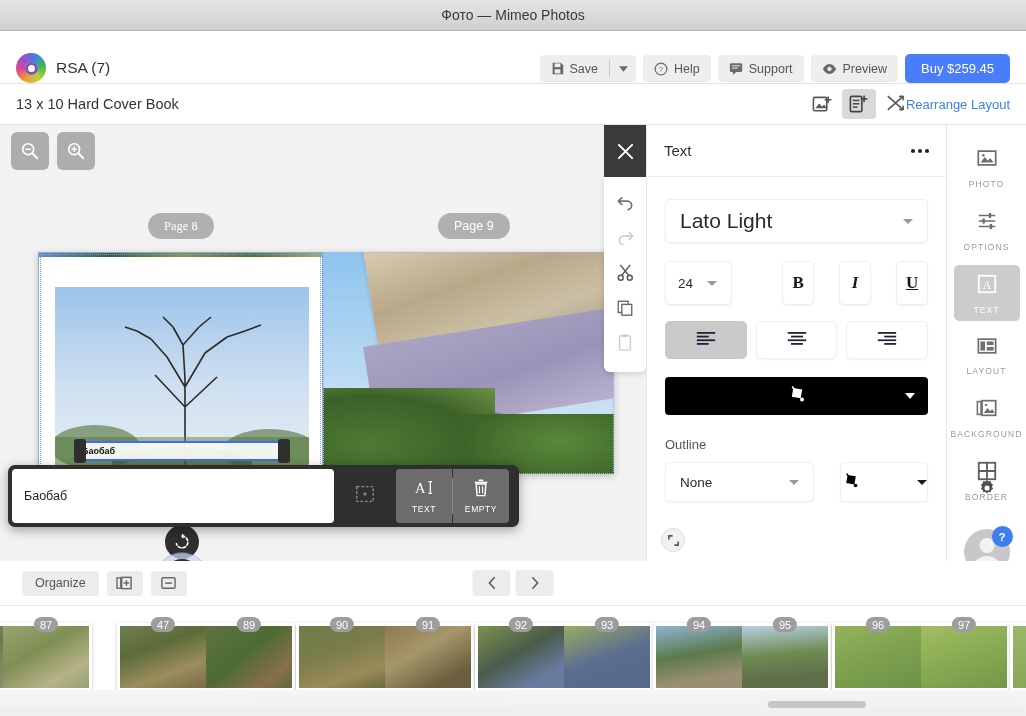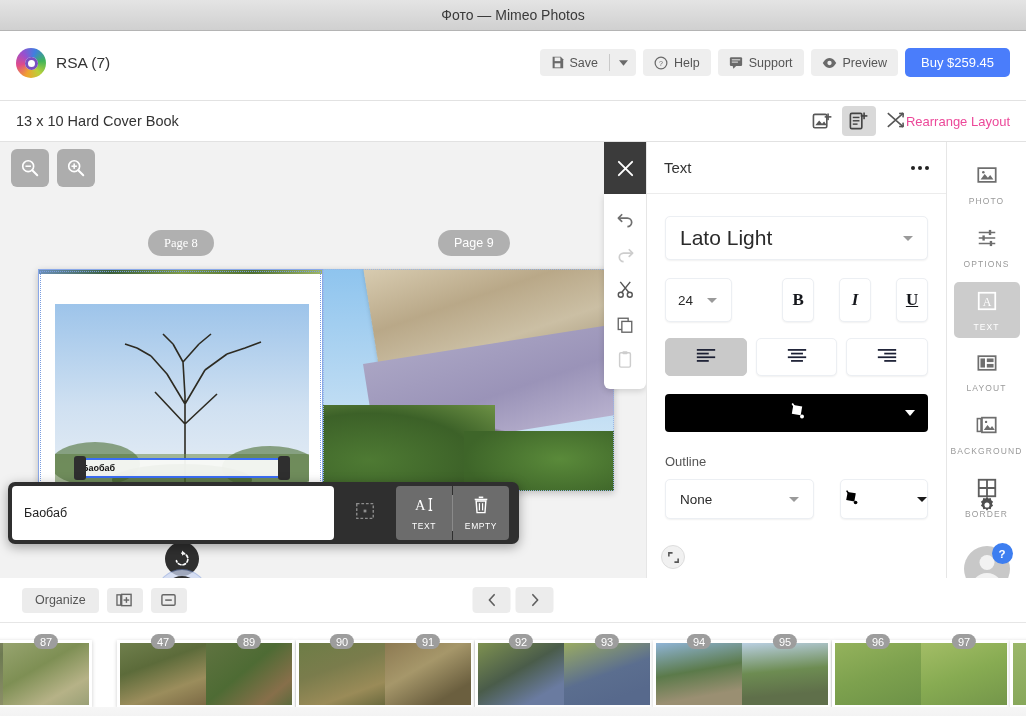--- a/index.html
+++ b/index.html
@@ -16,21 +16,21 @@
     height:31px; width:100%;
     background:linear-gradient(#e4e4e4,#d0d0d0);
     border-bottom:1px solid #b4b4b4;
     display:flex; align-items:center; justify-content:center;
   }
   .titlebar .t{ font-size:14px; color:#3a3a3a; }
 
   
   .header{
     height:53px; background:#fff; border-bottom:1px solid #e2e2e2;
-    display:flex; align-items:flex-start; padding:0 16px;margin-top:17px;
+    display:flex; align-items:flex-end; padding:0 16px;
   }
   .brand{ display:flex; align-items:center; gap:10px; }
   .logo{ width:30px; height:30px; border-radius:50%;
     background:
       conic-gradient(from 200deg,#f0a22e,#e04a8a,#9a4fce,#3f7fe0,#3fb45a,#b9d13a,#f0a22e);
     display:flex; align-items:center; justify-content:center; position:relative;
   }
   .logo::after{ content:""; position:absolute; width:13px; height:13px;
     border-radius:50%; background:#fff; box-shadow:inset 0 0 0 3px #7a4fc0; }
   .brand-name{ font-size:15.5px; color:#333; }
@@ -61,21 +61,21 @@
   .doc-title{ font-size:14.5px; color:#333; }
   .sub-right{ margin-left:auto; display:flex; align-items:center; gap:2px; }
   .icbtn{
     width:34px; height:30px; border-radius:4px; display:flex;
     align-items:center; justify-content:center; cursor:pointer; background:transparent;
     border:none;
   }
   .icbtn.active{ background:#d9d9d9; }
   .rearrange{
     display:flex; align-items:center; margin-left:8px; cursor:pointer;
-    font-size:13px; color:#ec4899;
+    font-size:13px; color:#3b82f6;
   }
 
   
   .workspace{ position:relative; height:436px; display:flex; }
   .canvas{
     position:relative; flex:1; background:#f2f2f2; overflow:hidden;
   }
   .zoomctrls{ position:absolute; left:11px; top:7px; display:flex; gap:8px; z-index:5;}
   .zbtn{ width:38px;height:38px;border-radius:6px;background:#adadad;
     display:flex;align-items:center;justify-content:center;cursor:pointer;border:none;}

